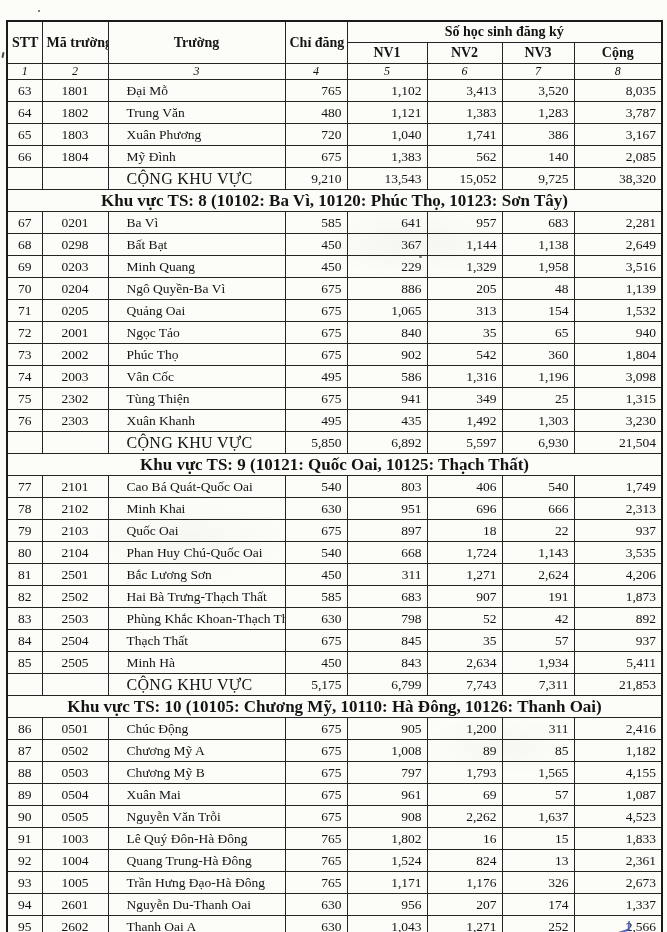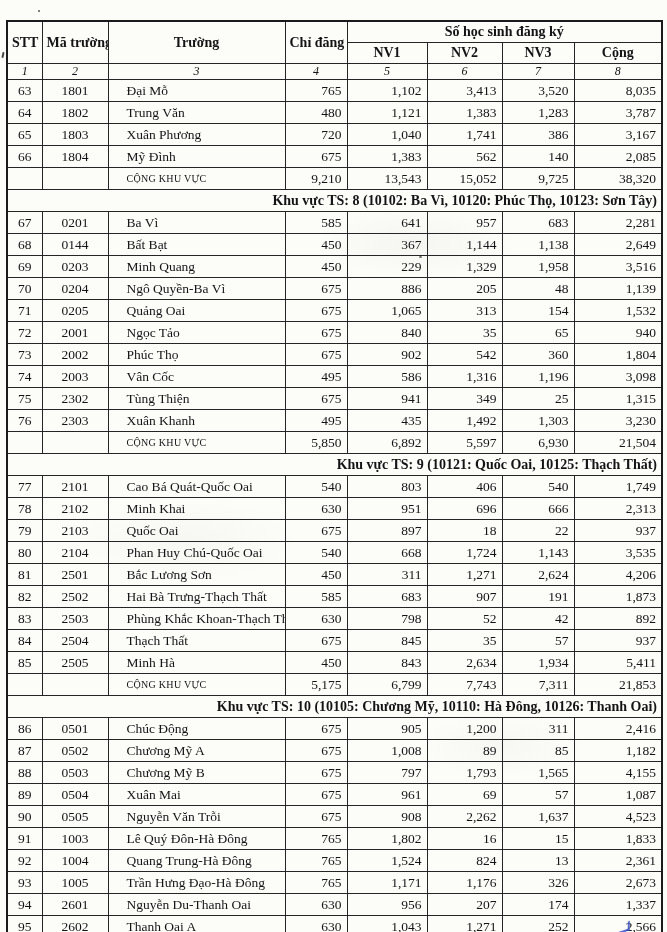--- a/index.html
+++ b/index.html
@@ -57,27 +57,27 @@
     text-align: center;
     padding: 0 2px;
   }
   tbody td {
     height: 21px;
   }
   td.c { text-align: center; }
   td.l { text-align: left; padding-left: 18px; }
   td.r { text-align: right; padding-right: 5px; }
   td.sec {
-    text-align: right;
+    text-align: center;
     font-weight: bold;
-    font-size: 14px;
+    font-size: 17px;
     height: 21px;
   }
   td.total-label {
-    font-size: 10px;
+    font-size: 16px;
     letter-spacing: 0.3px;
   }
   .speck-a {
     position: absolute;
     left: 2px;
     top: 52px;
     width: 2px;
     height: 6px;
     background: #4a4a46;
     border-radius: 1px;
@@ -220,21 +220,21 @@
     <td class="l">Ba Vì</td>
     <td class="r">585</td>
     <td class="r">641</td>
     <td class="r">957</td>
     <td class="r">683</td>
     <td class="r">2,281</td>
   </tr>
 
   <tr>
     <td class="c">68</td>
-    <td class="c">0144</td>
+    <td class="c">0298</td>
     <td class="l">Bất Bạt</td>
     <td class="r">450</td>
     <td class="r">367</td>
     <td class="r">1,144</td>
     <td class="r">1,138</td>
     <td class="r">2,649</td>
   </tr>
 
   <tr>
     <td class="c">69</td>

